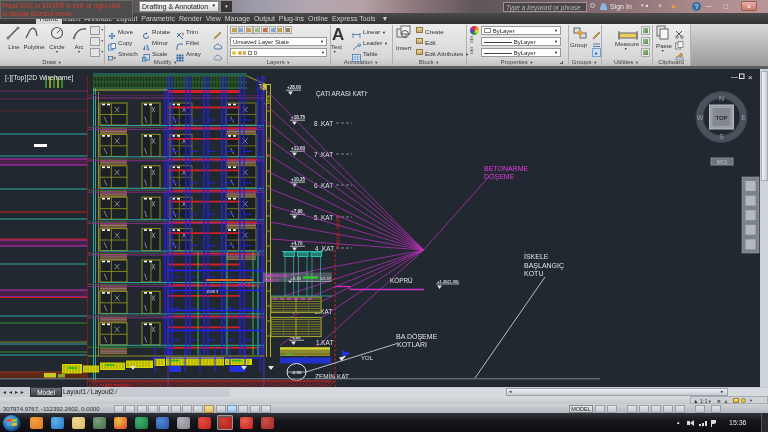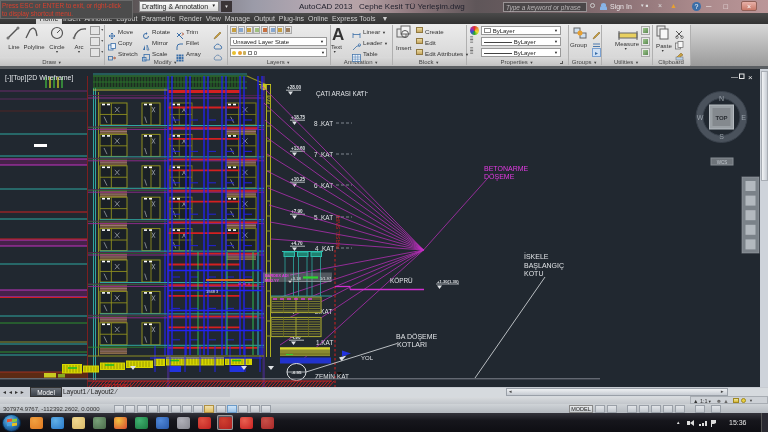--- a/index.html
+++ b/index.html
@@ -1,21 +1,20 @@
 <!DOCTYPE html>
 <html><head><meta charset="utf-8"><style>
 *{margin:0;padding:0;box-sizing:border-box}
 html,body{width:768px;height:432px;overflow:hidden;font-family:"Liberation Sans",sans-serif;background:#000}
 #root{position:relative;width:768px;height:432px}
 .abs{position:absolute}
 </style></head><body>
 <div id="root">
 
 <div class="abs" style="left:0;top:0;width:768px;height:13px;background:linear-gradient(90deg,#55504e 0%,#5a5354 17%,#9b9ba8 33%,#b2a6b0 40%,#b6a2a6 47%,#8d777c 54%,#5f5659 62%,#6b5c60 70%,#8a7074 80%,#a8888a 90%,#bb9698 100%)"></div>
-<div class="abs" style="left:299px;top:2px;font-size:8px;color:#22222e">AutoCAD 2013&nbsp;&nbsp;&nbsp;Cephe Kesit TÜ Yerleşim.dwg</div>
 
 <div class="abs" style="left:139px;top:1px;width:80px;height:11px;background:linear-gradient(#fdfdfd,#d8d8d8);border:1px solid #888;font-size:7px;color:#222;padding:1px 2px">Drafting &amp; Annotation<span style="float:right;font-size:4.5px">▼</span></div>
 <div class="abs" style="left:221px;top:1px;width:11px;height:11px;background:#3a3436;color:#ddd;font-size:6px;text-align:center;line-height:11px;font-size:4.5px">▼</div>
 
 <div class="abs" style="left:503px;top:1.5px;width:84px;height:10px;background:#4a4648;border:1px solid #9a9496;font-size:6.5px;font-style:italic;color:#b8b4b6;padding:0 2px;line-height:9px">Type a keyword or phrase</div>
 <div class="abs" style="left:590px;top:3px;width:5px;height:5px;border:1px solid #ccc;border-radius:50%"></div>
 <div class="abs" style="left:601px;top:2.5px;width:5px;height:3px;background:#88b4e8;border-radius:50% 50% 0 0"></div>
 <div class="abs" style="left:600px;top:6px;width:7px;height:4px;background:#88b4e8;border-radius:2px 2px 0 0"></div>
 <div class="abs" style="left:610px;top:2.5px;font-size:7px;color:#e8e4e6">Sign In</div>
 <div class="abs" style="left:640px;top:3px;font-size:4.5px;color:#ddd">▼ ■</div>

